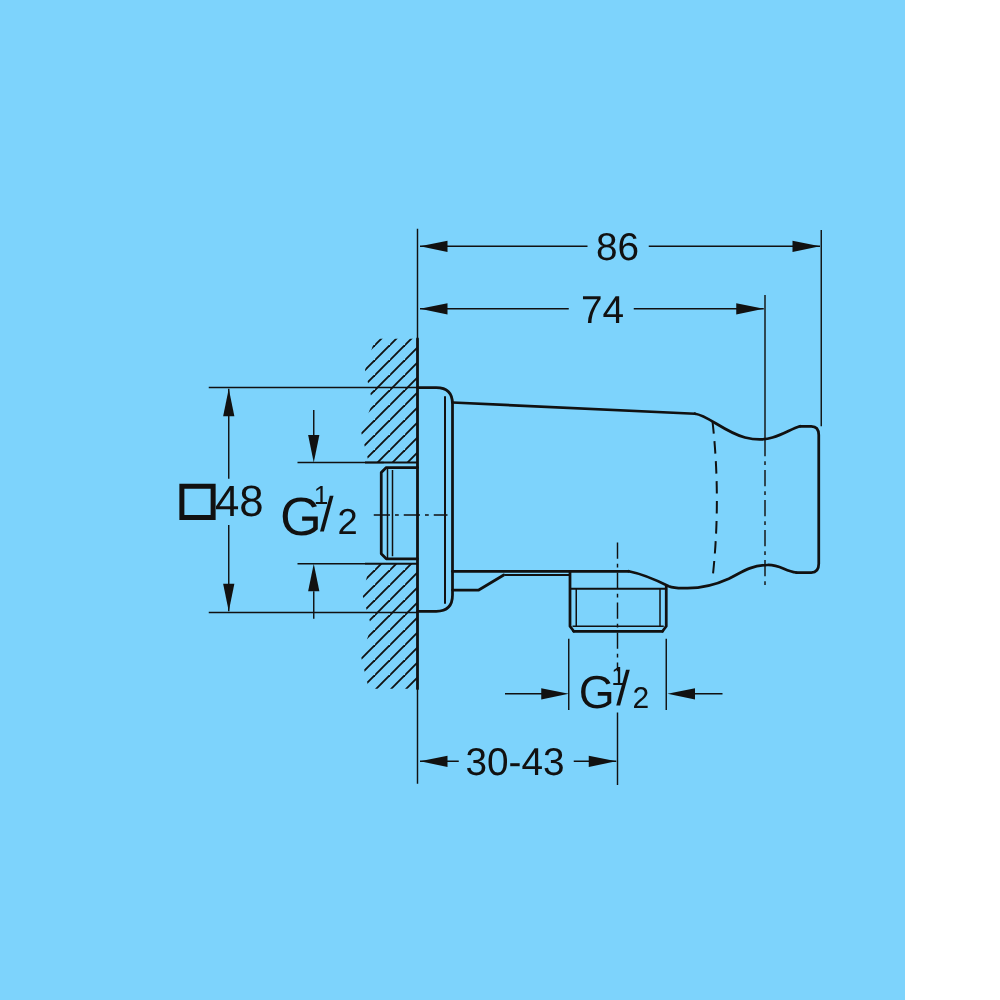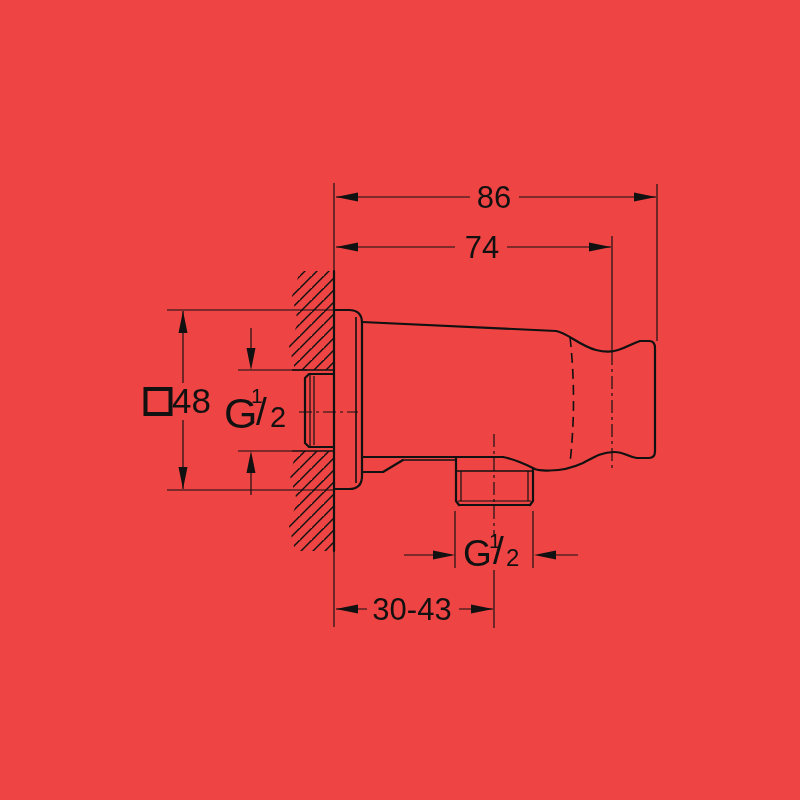--- a/index.html
+++ b/index.html
@@ -2,23 +2,23 @@
 <html><head>
 <meta charset="utf-8">
 <style>
   html, body {
     margin: 0;
     padding: 0;
     background: #ffffff;
   }
   .stage {
     position: relative;
-    width: 800px;
+    width: 724px;
     height: 800px;
-    background: #ef4444;
+    background: #7dd3fc;
     overflow: hidden;
   }
   svg { display: block; }
   .stroke   { stroke: #111111; fill: none; }
   .outline  { stroke-width: 2.2; stroke-linecap: round; stroke-linejoin: round; }
   .medium   { stroke-width: 1.6; }
   .thin     { stroke-width: 1.15; }
   .thread   { stroke-width: 1.2; }
   .centerln { stroke-width: 1.15; stroke-dasharray: 13 4 3 4; }
   .hiddenln { stroke-width: 1.6; stroke-dasharray: 10 6; }

